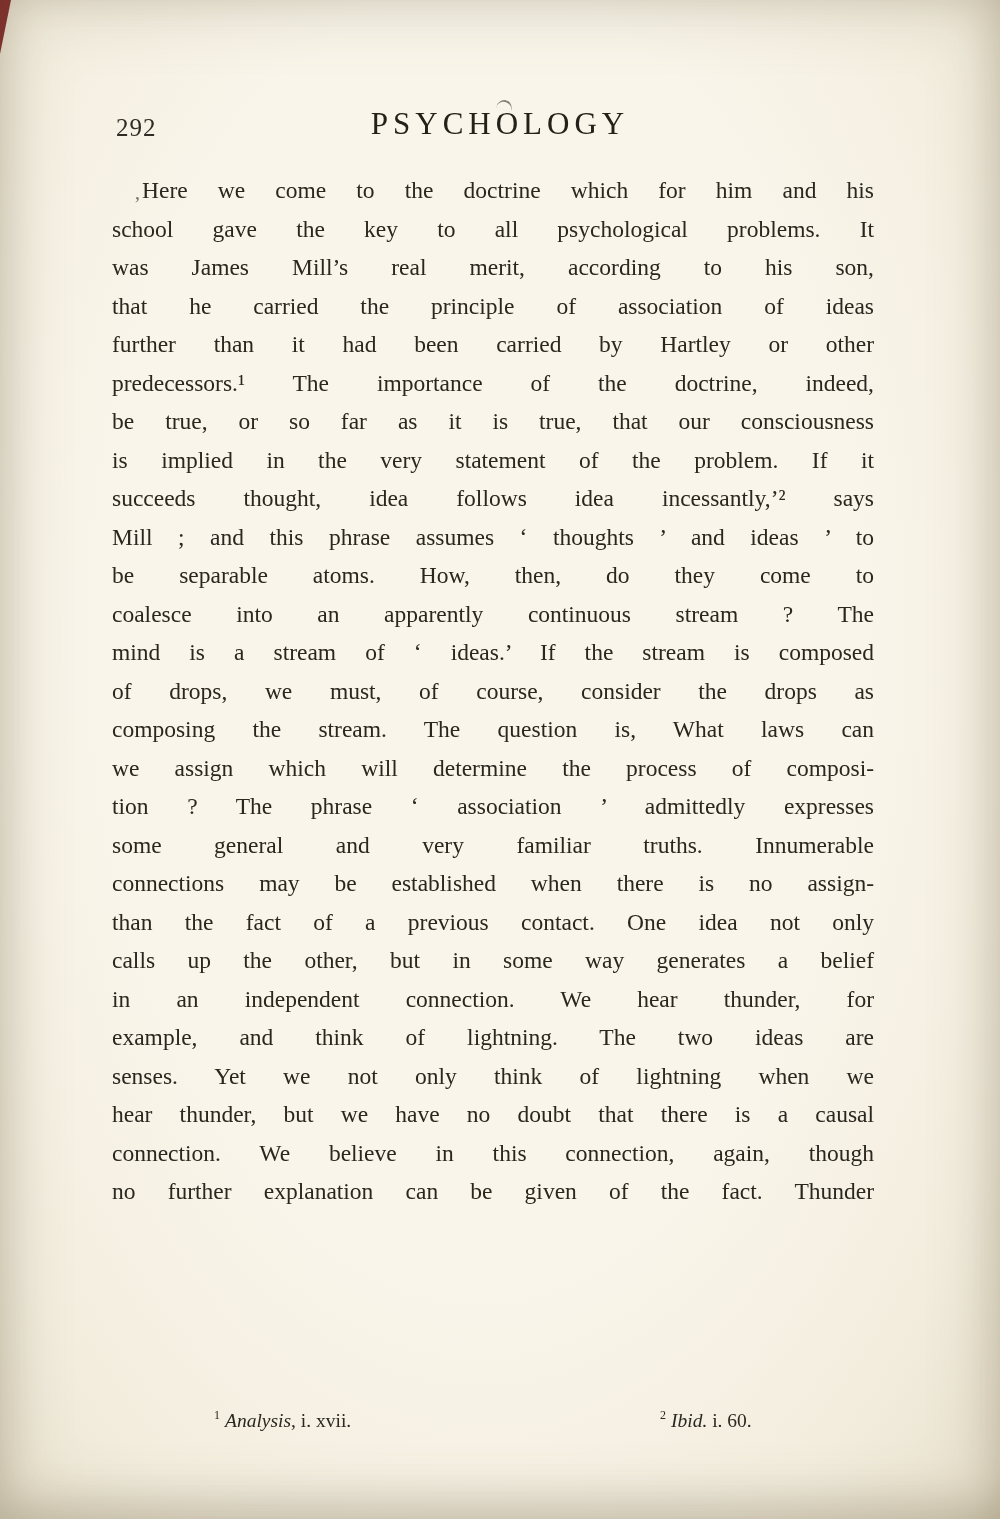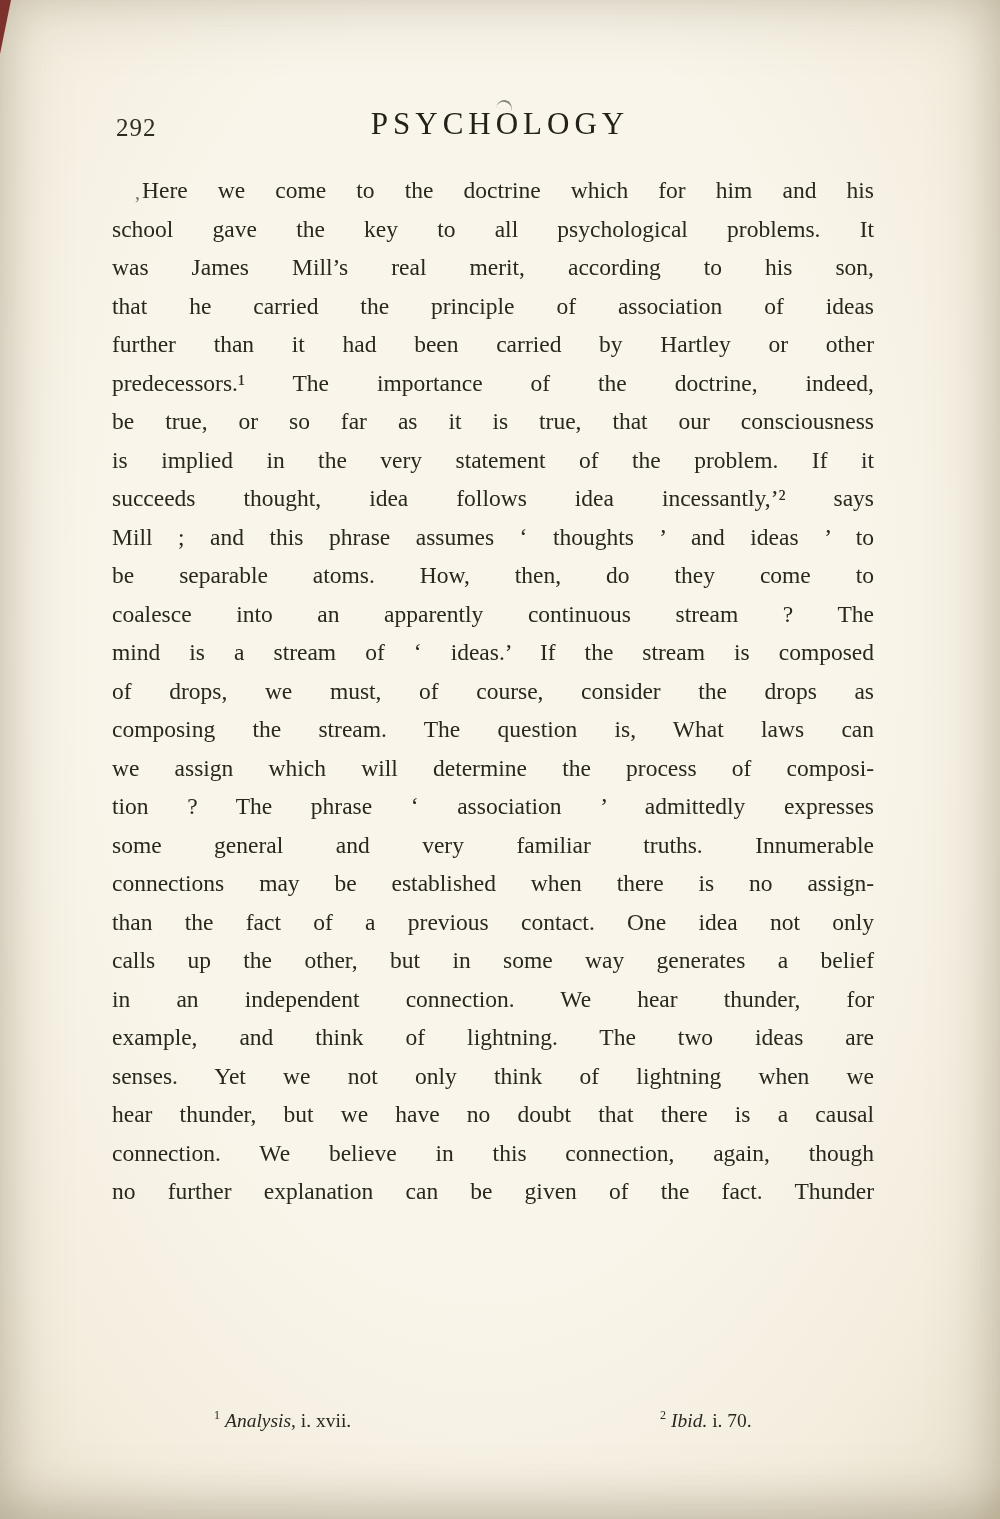--- a/index.html
+++ b/index.html
@@ -138,17 +138,17 @@
       <div class="line">hear thunder, but we have no doubt that there is a causal</div>
       <div class="line">connection.  We believe in this connection, again, though</div>
       <div class="line">no further explanation can be given of the fact.  Thunder</div>
     </div>
 
   <div class="footnotes">
     <span class="footnote footnote-1">
       <sup>1</sup><i>Analysis</i><span>, i. xvii.</span>
     </span>
     <span class="footnote footnote-2">
-      <sup>2</sup><i>Ibid.</i><span> i. 70.</span>
+      <sup>2</sup><i>Ibid.</i><span> i. 60.</span>
     </span>
   </div>
 
 </div>
 
 </body></html>

